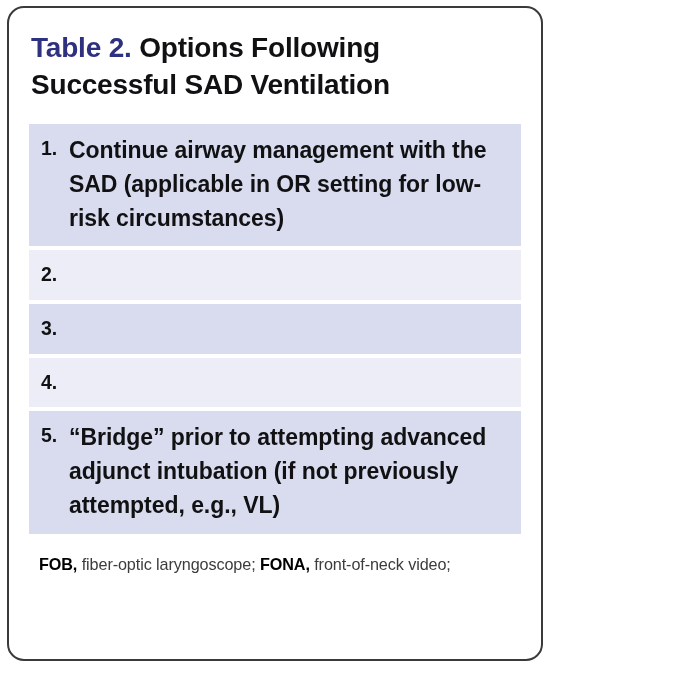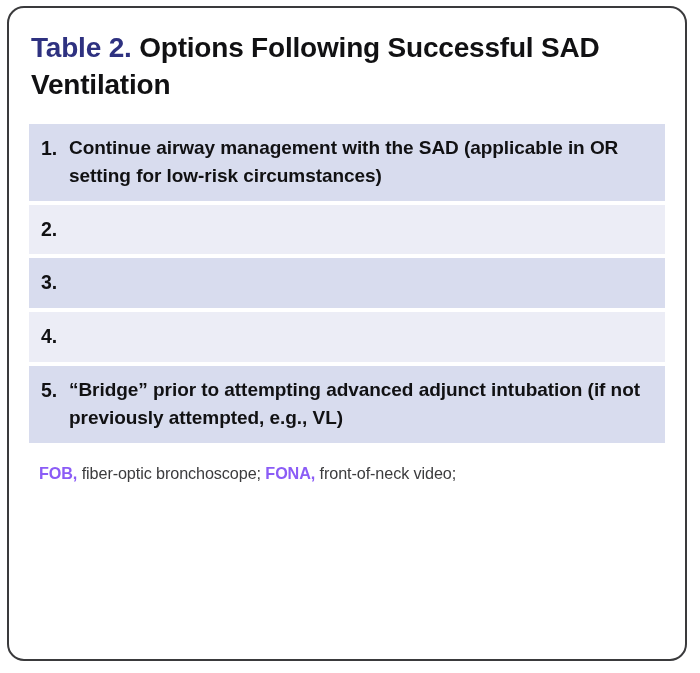--- a/index.html
+++ b/index.html
@@ -11,21 +11,21 @@
     width: 700px;
     height: 673px;
     font-family: "Liberation Sans", sans-serif;
     -webkit-font-smoothing: antialiased;
   }
 
   #table-card {
     position: absolute;
     left: 7px;
     top: 6px;
-    width: 680px;
+    width: 536px;
     height: 655px;
     box-sizing: border-box;
     background: #ffffff;
     border: 2px solid #3a3a3c;
     border-radius: 17px;
     overflow: hidden;
   }
 
   .card-inner {
     position: absolute;
@@ -77,38 +77,38 @@
     line-height: 1.47;
     color: #111113;
     text-align: left;
     padding-left: 2px;
     box-sizing: border-box;
   }
   .row-text {
     flex: 1 1 auto;
     font-family: "Liberation Sans Narrow", "Liberation Sans", sans-serif;
     font-weight: bold;
-    font-size: 19px;
+    font-size: 23px;
     line-height: 1.47;
     letter-spacing: -0.05px;
     color: #111113;
   }
 
   
   .footnote {
     margin-top: 18px;
     padding: 0 10px 0 10px;
     font-family: "Liberation Sans", sans-serif;
     font-size: 16.2px;
     line-height: 1.52;
     color: #3c3c3e;
     letter-spacing: -0.1px;
   }
   .footnote b {
-    color: #8b5cf6;
+    color: #000000;
     font-weight: bold;
   }
 </style>
 </head>
 <body style="background: rgb(255, 255, 255);">
 
 <div id="table-card" style="border-color: rgb(58, 58, 60); background: rgb(255, 255, 255);">
   <div class="card-inner">
 
     <h1 class="table-title">
@@ -135,17 +135,17 @@
       </div>
 
       <div class="opt-row shade-dark" style="background: rgb(216, 220, 238);">
         <div class="row-num">5.</div>
         <div class="row-text">“Bridge” prior to attempting advanced adjunct intubation (if not previously attempted, e.g., VL)</div>
       </div>
 
     </div>
 
     <div class="footnote">
-      <span><b>FOB,</b><span> fiber-optic bronchoscope; </span><b>FONA,</b><span> front-of-neck video;</span></span><br>
+      <span><b>FOB,</b><span> fiber-optic laryngoscope; </span><b>FONA,</b><span> front-of-neck video;</span></span><br>
     </div>
 
   </div>
 </div>
 
 </body></html>

